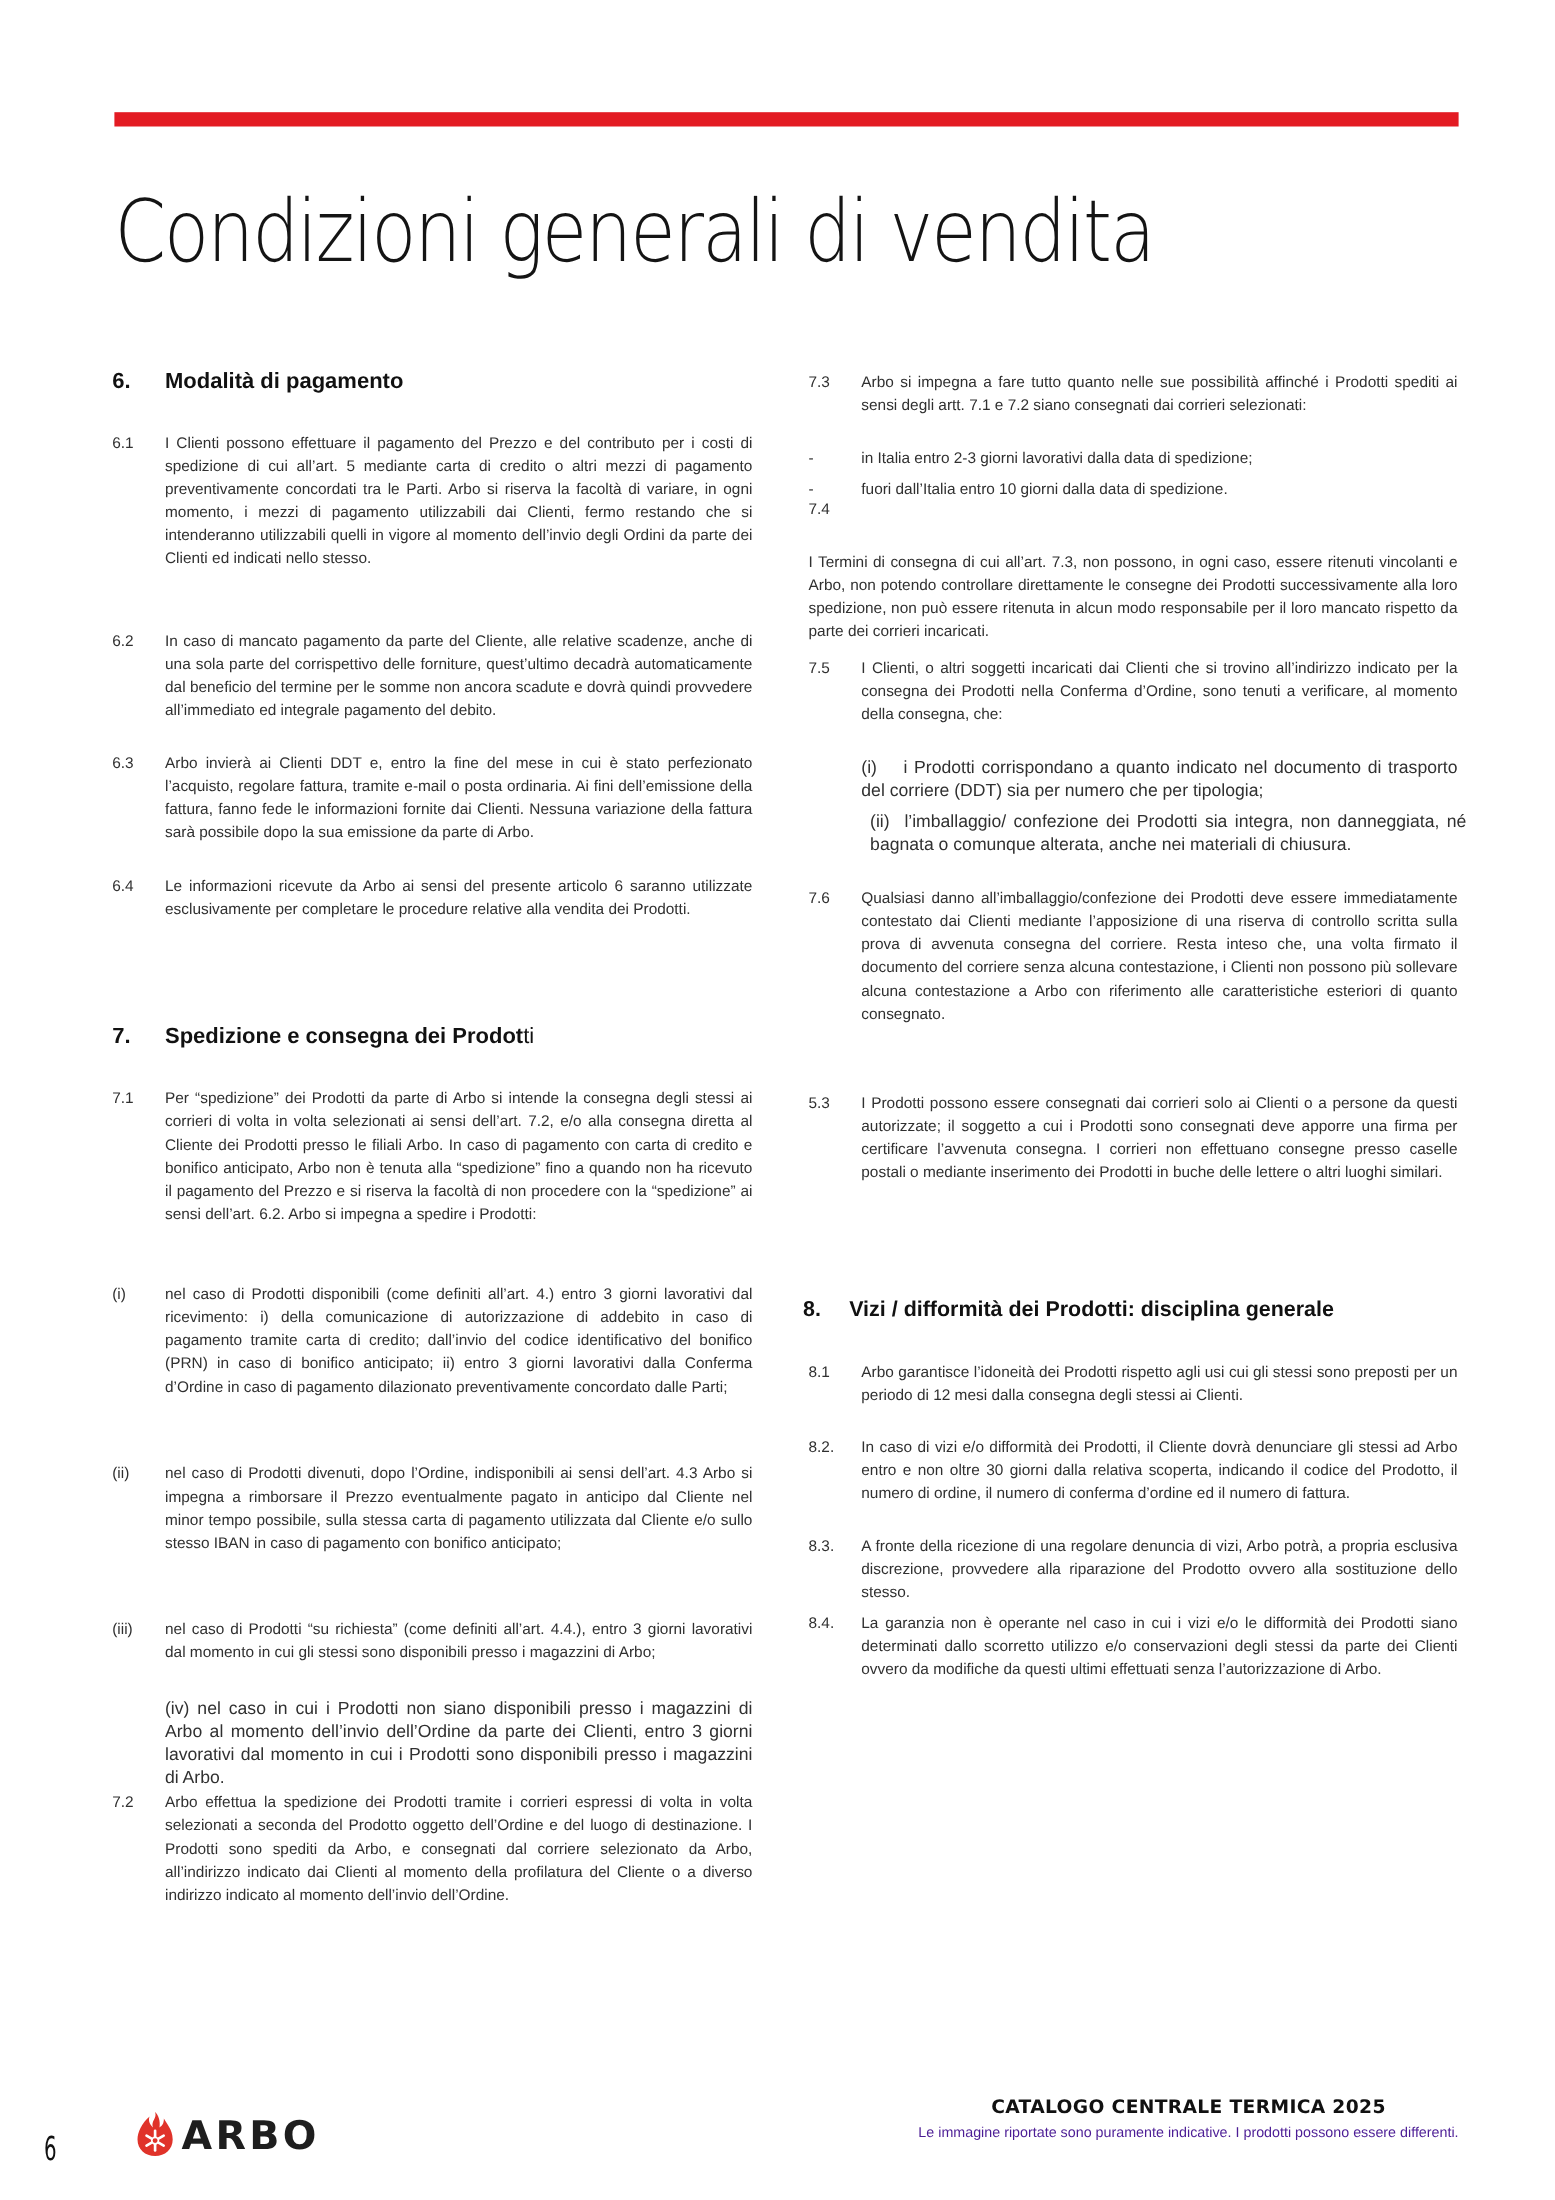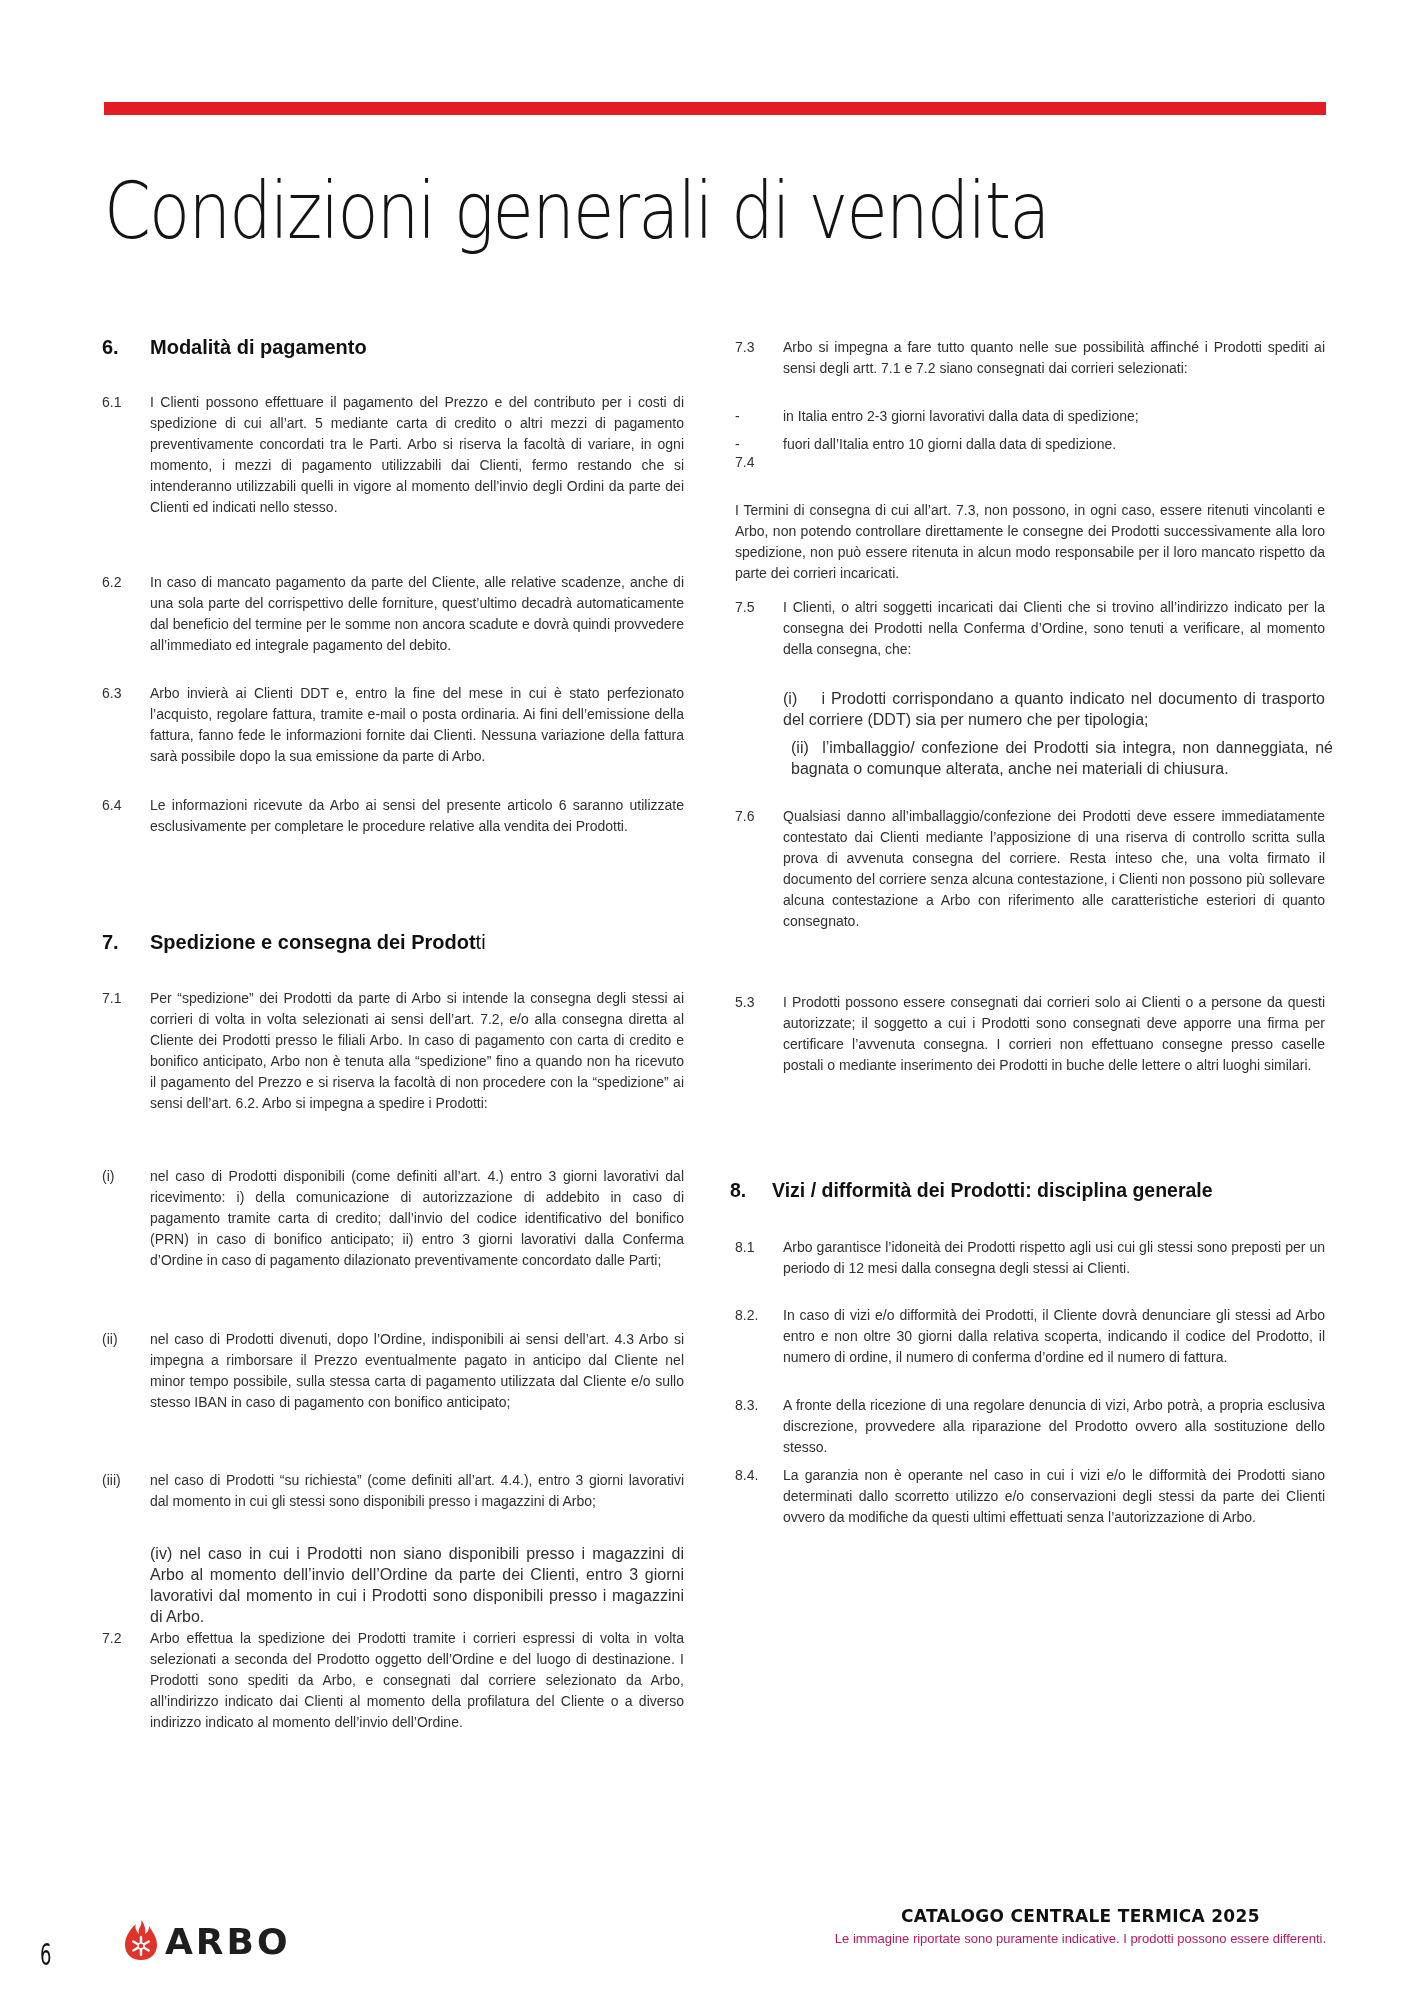--- a/index.html
+++ b/index.html
@@ -36,21 +36,21 @@
     position: absolute; left: 40px; top: 1937px; font-family: "DejaVu Sans", sans-serif;
     font-size: 30px; color: #111; transform: scaleX(0.6); transform-origin: left top;
   }
   .logo { position: absolute; left: 123px; top: 1918px; display: flex; align-items: center; gap: 6px; }
   .logo-text {
     font-family: "DejaVu Sans", sans-serif; font-weight: bold; font-size: 36px;
     color: #1e1e1e; letter-spacing: 3px; line-height: 1;
   }
   .footer-right { position: absolute; right: 88px; top: 1906px; text-align: center; }
   .catalog-title { font-family: "DejaVu Sans", sans-serif; font-weight: bold; font-size: 17px; color: #111; letter-spacing: 0.3px; }
-  .disclaimer { font-size: 13px; color: #be185d; margin-top: 5px; }
+  .disclaimer { font-size: 13px; color: #4c1d95; margin-top: 5px; }
 </style>
 </head>
 <body>
 
 <div class="top-bar"></div>
 <h1 class="page-title">Condizioni generali di vendita</h1>
 
 <div class="col col-left">
   <h2 class="section-heading" style="top:337px;">
     <span class="num">6.</span>

